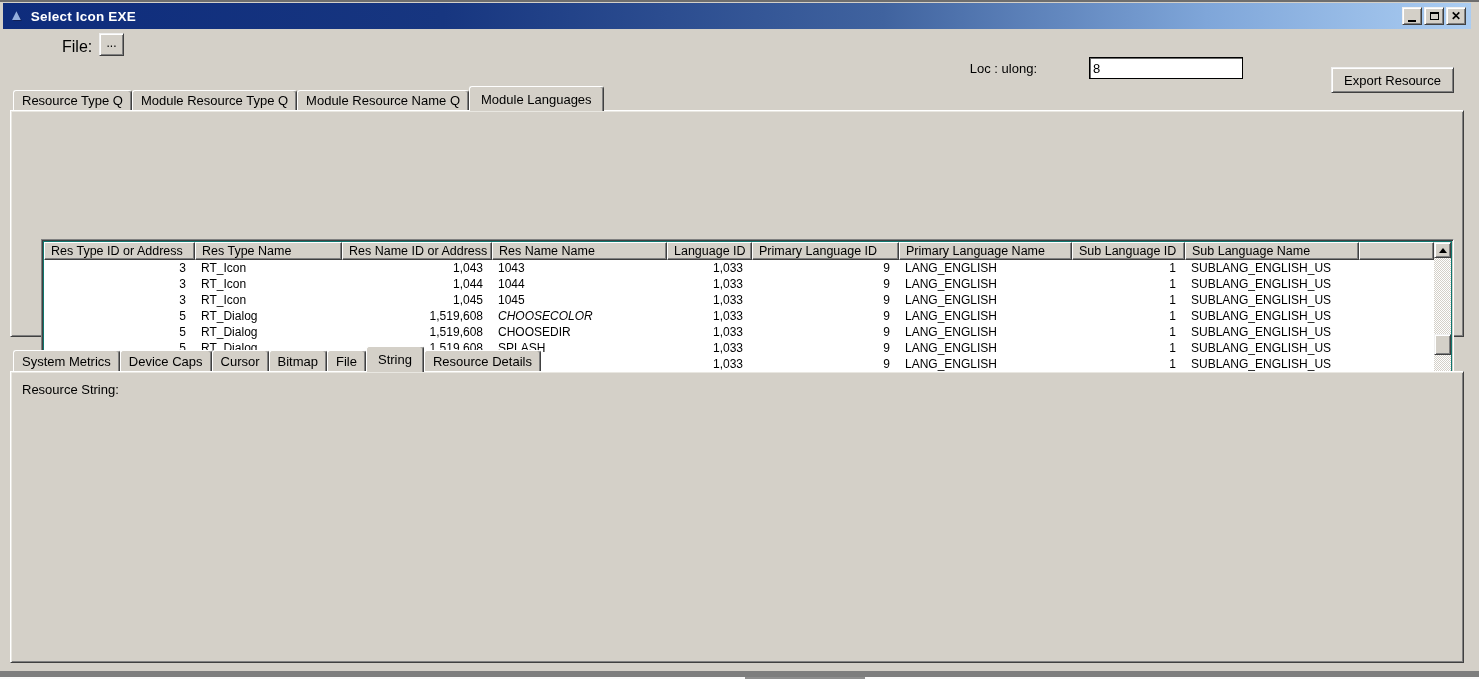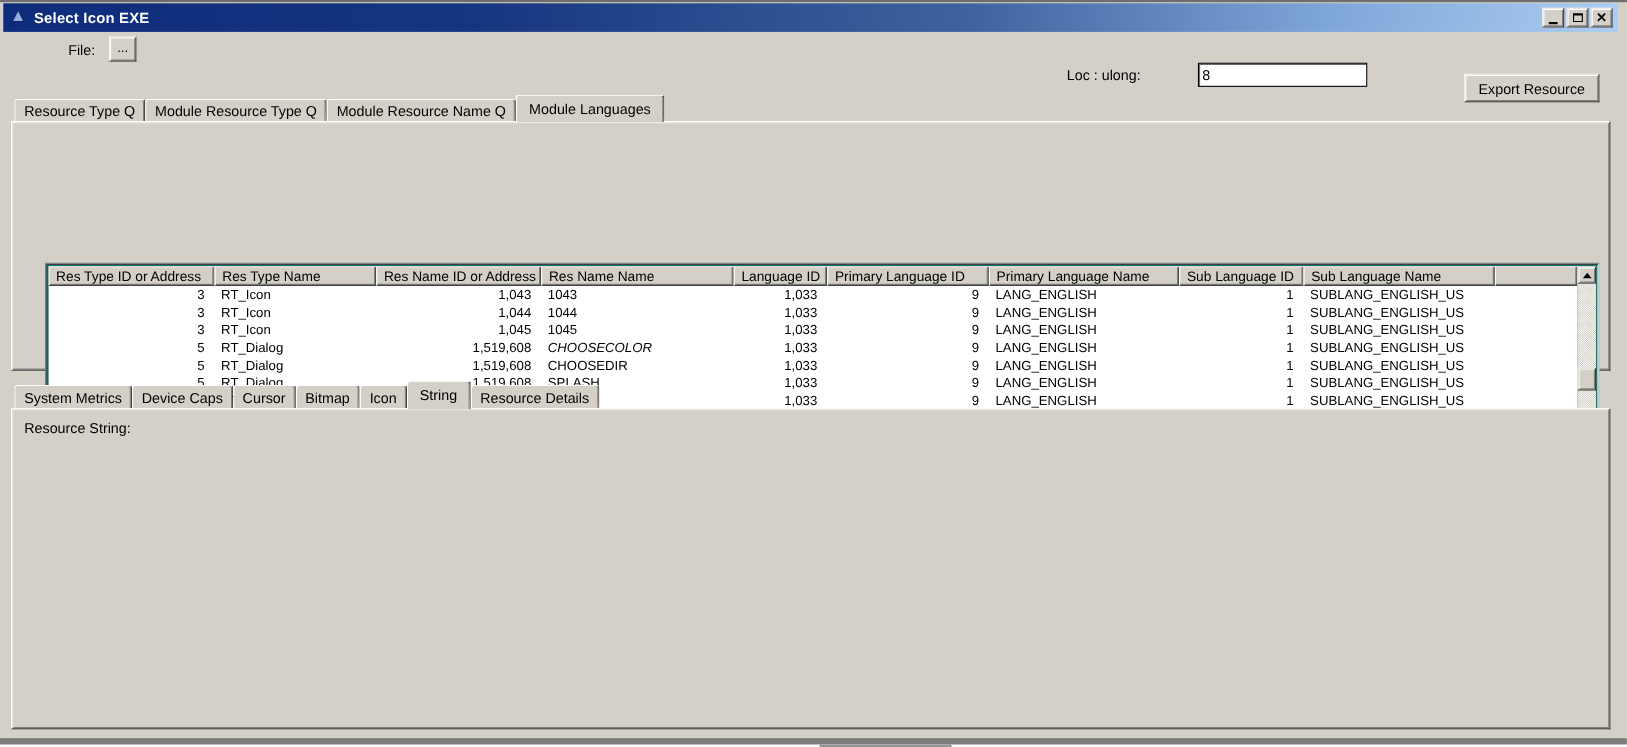--- a/index.html
+++ b/index.html
@@ -25,21 +25,21 @@
   .max-glyph{width:9px;height:8px;border:1px solid #000;border-top:2px solid #000;box-sizing:border-box;}
   .x-glyph{font-size:12px;font-weight:bold;line-height:12px;}
 
   
   .raised{background:#d4d0c8;border:1px solid;border-color:#f0f0f0 #404040 #404040 #f0f0f0;
           box-shadow:inset 1px 1px 0 #fff,inset -1px -1px 0 #808080;box-sizing:border-box;}
   .sunken{background:#fff;border:1px solid;border-color:#808080 #fff #fff #808080;
           box-shadow:inset 1px 1px 0 #404040,inset -1px -1px 0 #d4d0c8;box-sizing:border-box;}
 
   
-  .file-label{position:absolute;left:62px;top:38px;font-size:13px;}
+  .file-label{position:absolute;left:62px;top:38px;font-size:16px;}
   .browse-btn{position:absolute;left:99px;top:33px;width:25px;height:23px;font-size:12px;
               font-family:"Liberation Sans",sans-serif;display:flex;align-items:flex-end;justify-content:center;padding-bottom:5px;}
   .file-input{position:absolute;left:129px;top:33px;width:1327px;height:23px;font-size:13px;
               font-family:"Liberation Sans",sans-serif;padding:2px 4px;outline:none;}
   .loc-label{position:absolute;left:925px;top:61px;width:112px;text-align:right;font-size:13px;}
   .loc-input{position:absolute;left:1089px;top:57px;width:154px;height:22px;background:#fff;border:1px solid #000;
              box-shadow:inset 1px 1px 0 #6a6a6a;box-sizing:border-box;font-size:13px;
              font-family:"Liberation Sans",sans-serif;padding:1px 3px;outline:none;}
   .export-btn{position:absolute;left:1331px;top:67px;width:123px;height:26px;font-size:13px;
               font-family:"Liberation Sans",sans-serif;cursor:default;}
@@ -311,21 +311,21 @@
           </div>
         </div>
       </div>
     </div>
 
     <div class="tabstrip tabstrip2">
         <div class="tab">System Metrics</div>
         <div class="tab">Device Caps</div>
         <div class="tab">Cursor</div>
         <div class="tab">Bitmap</div>
-        <div class="tab">Icon</div>
+        <div class="tab">File</div>
         <div class="tab active">String</div>
         <div class="tab">Resource Details</div>
       </div>
 
     <div class="page page2"></div>
     <span class="rs-label">Resource String:</span>
   </div>
 
   <div class="strip-gray"></div>
   <div class="strip-bottom"></div>

